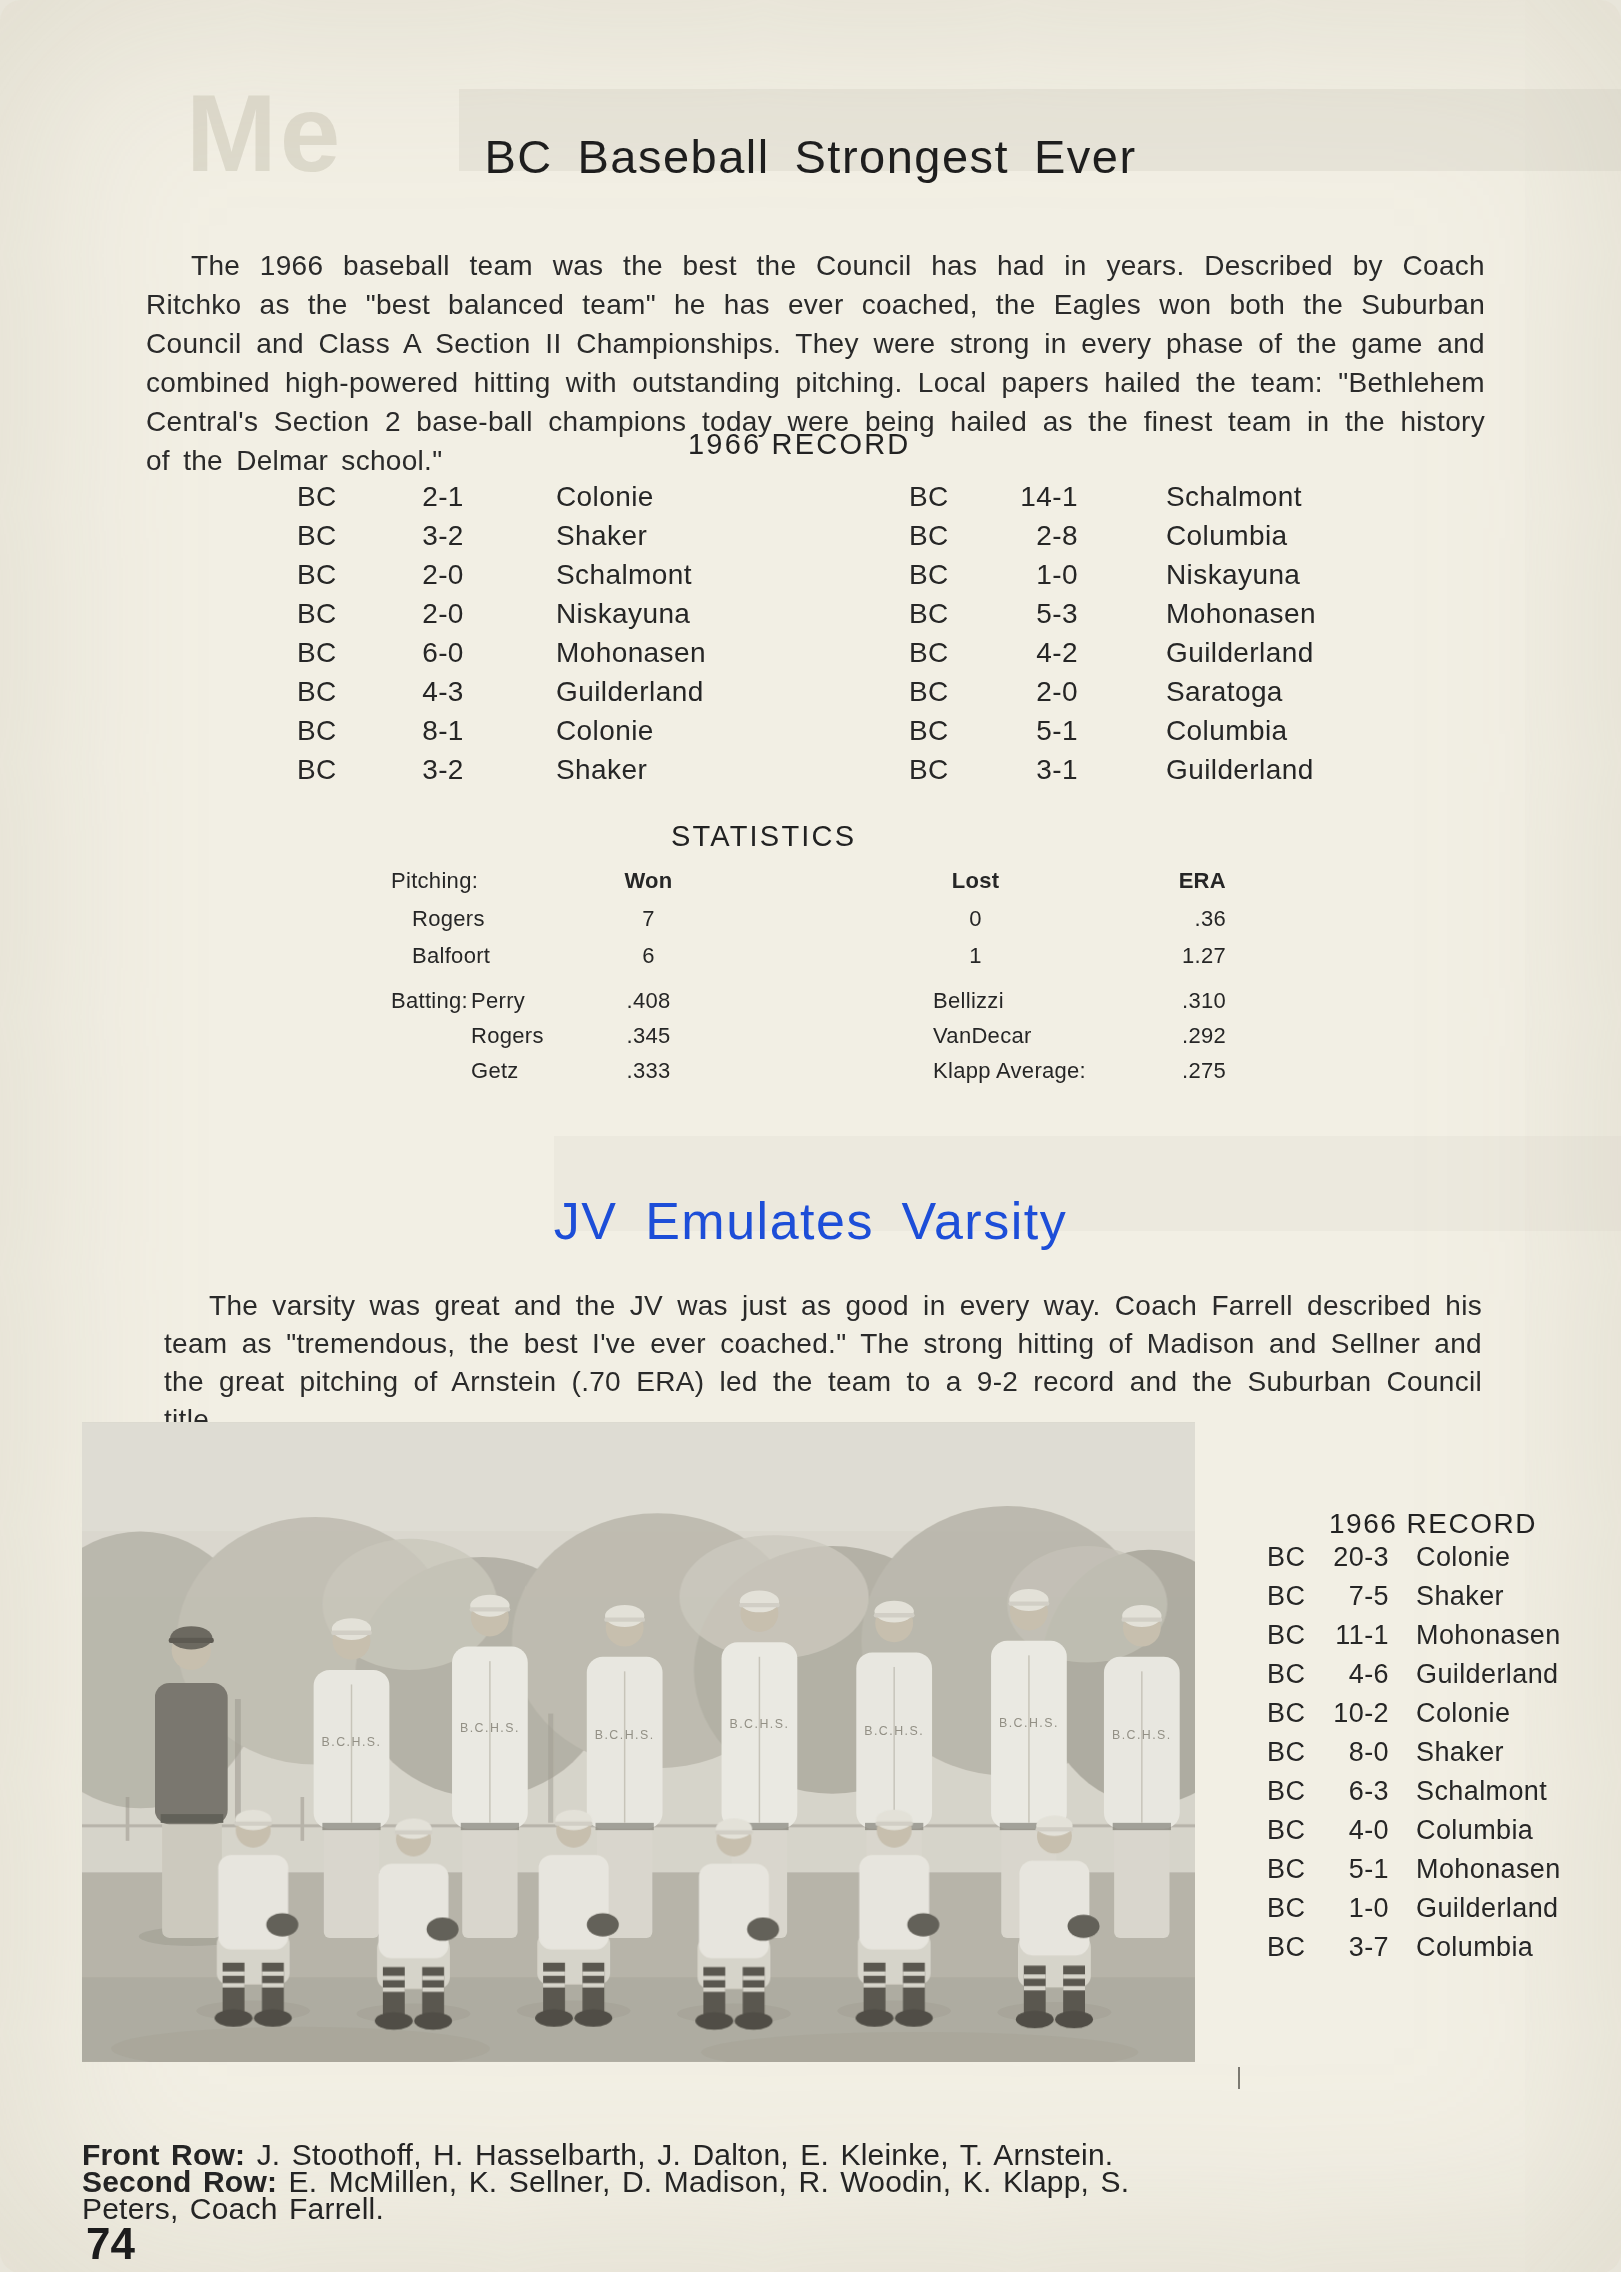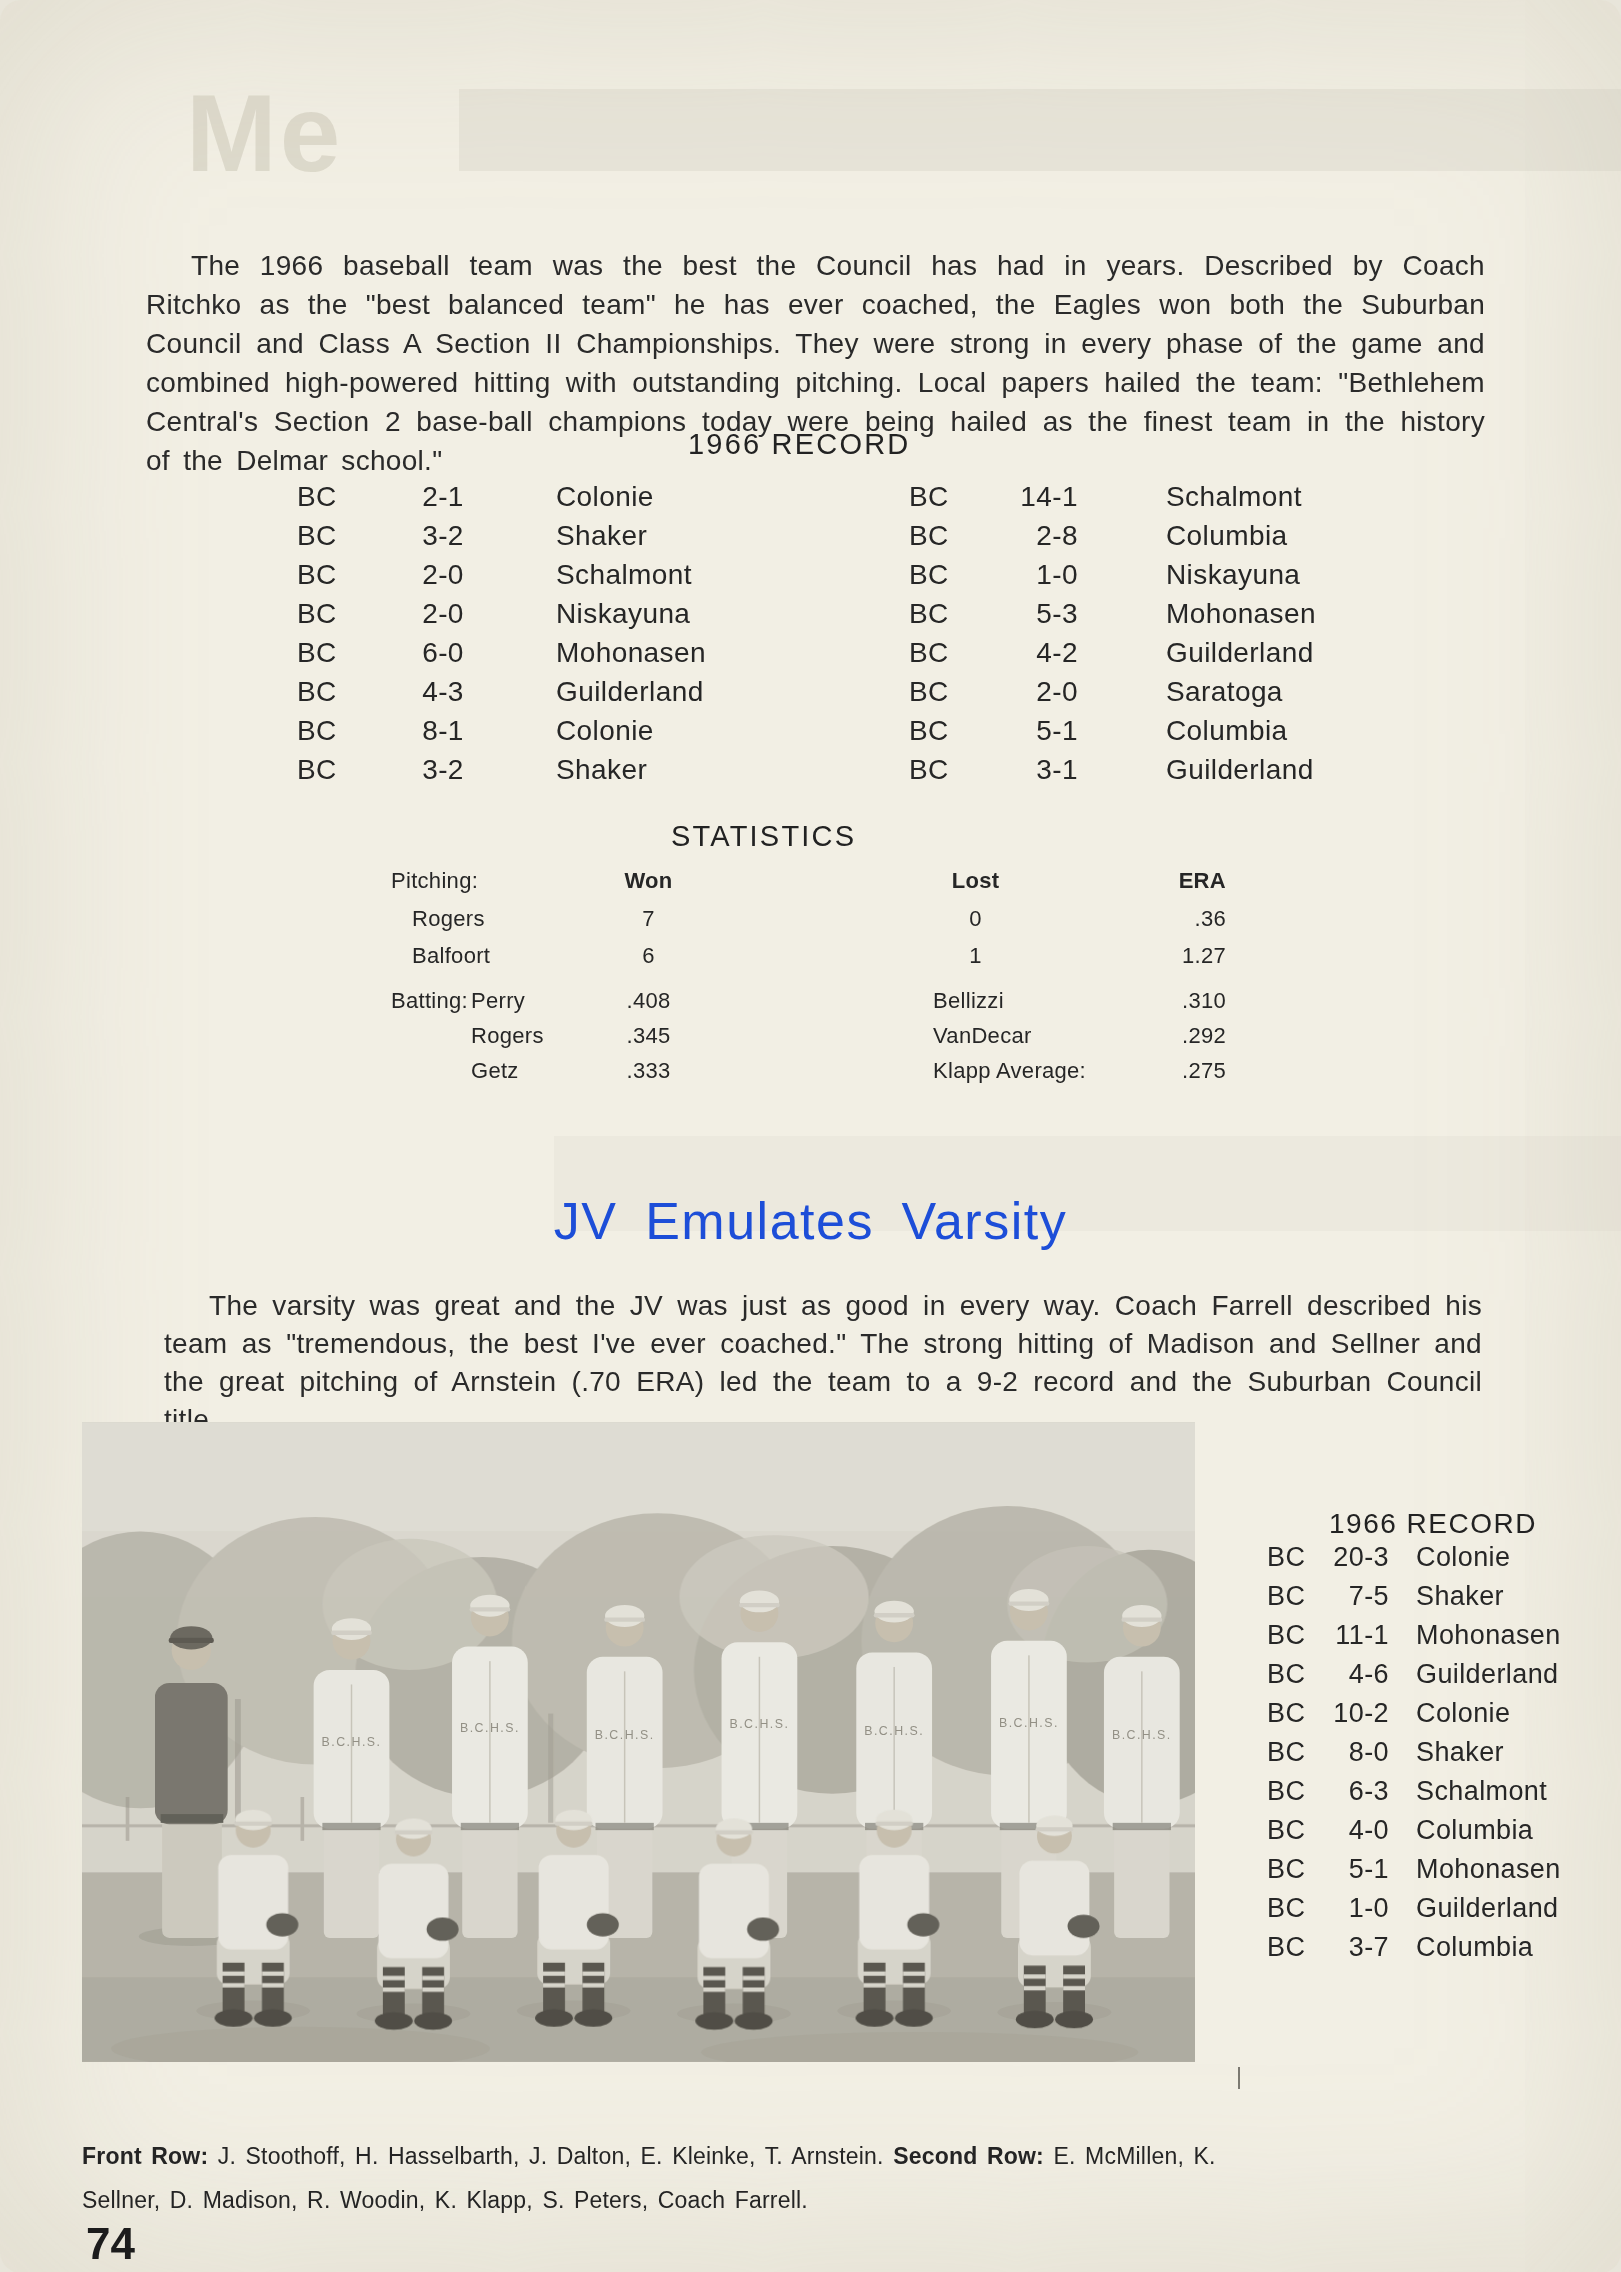--- a/index.html
+++ b/index.html
@@ -88,38 +88,39 @@
     font-size:28px;letter-spacing:1.5px;color:#222;white-space:nowrap;
   }
   .jvrec{position:absolute;left:1267px;top:1538px;width:342px;}
   .jrow{position:relative;height:39px;line-height:39px;font-size:27px;letter-spacing:0.4px;}
   .jrow span{position:absolute;top:0;white-space:nowrap;}
   .jrow .c-team{left:0;}
   .jrow .c-score{left:29px;width:93px;text-align:right;}
   .jrow .c-opp{left:149px;}
   .caption{
     position:absolute;left:82px;top:2111px;width:1142px;
-    font-size:23px;line-height:44px;letter-spacing:0.2px;color:#242424;
+    font-size:30px;line-height:27px;letter-spacing:0.2px;color:#242424;
     word-spacing:2.9px;
   }
   .caption .b{font-weight:bold;}
   .pagenum{
     position:absolute;left:86px;top:2219px;
     font-size:44px;font-weight:bold;color:#1c1c1c;
   }
 </style>
 </head>
 <body>
 
 <div class="page">
 
   <div class="ghost">Me</div>
   <div class="scanband"></div>
   <div class="scanband2"></div>
 
+  <h1 class="main-title">BC Baseball Strongest Ever</h1>
 
   <p class="para para1">The 1966 baseball team was the best the Council has had in years. Described by Coach Ritchko as the "best balanced team" he has ever coached, the Eagles won both the Suburban Council and Class A Section II Championships. They were strong in every phase of the game and combined high-powered hitting with outstanding pitching. Local papers hailed the team: "Bethlehem Central's Section 2 base-ball champions today were being hailed as the finest team in the history of the Delmar school."</p>
 
   <div class="sec-head rec-head">1966 RECORD</div>
 
   <div class="vrec vrec-left">
     <div class="vrow">
         <span class="c-team">BC</span>
         <span class="c-score">2-1</span>
         <span class="c-opp">Colonie</span>

